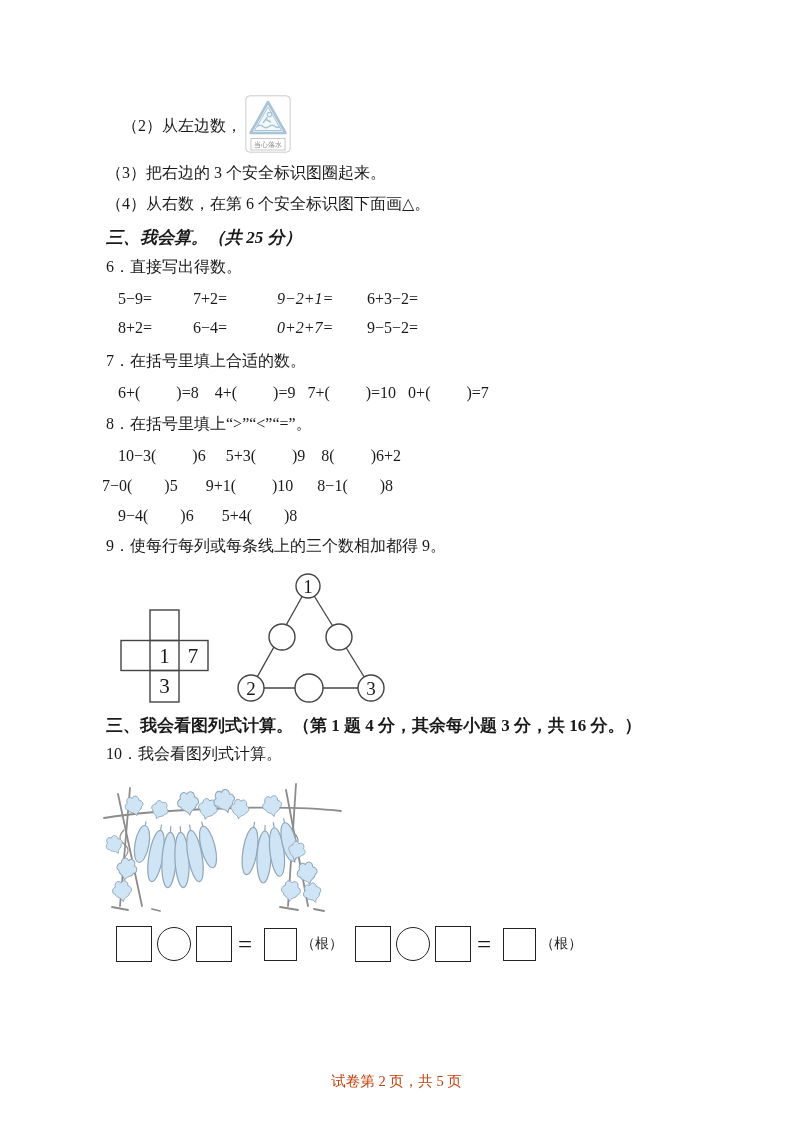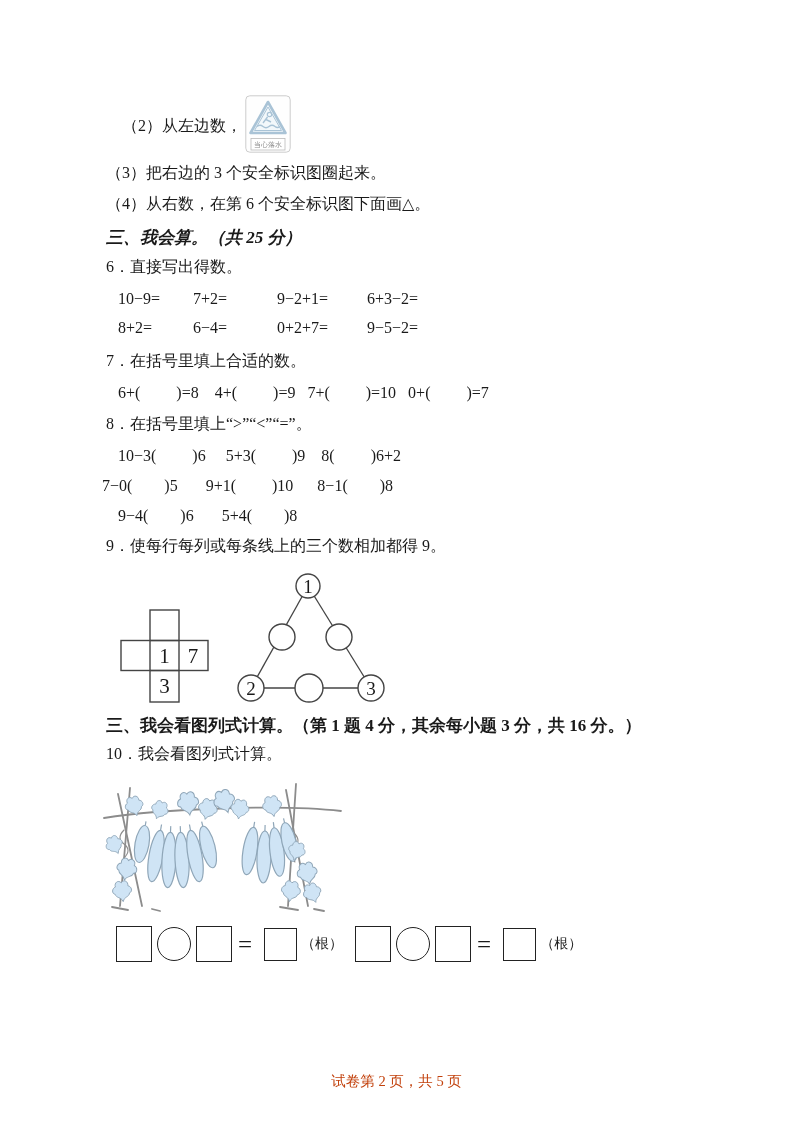--- a/index.html
+++ b/index.html
@@ -6,21 +6,21 @@
   body{
     width:793px;height:1122px;background:#ffffff;position:relative;
     font-family:"Liberation Serif","DejaVu Serif",serif;
     color:#1a1a1a;font-size:16px;overflow:hidden;
   }
   .abs{position:absolute;}
   .line{white-space:pre;}
   .sect-title{font-weight:bold;font-size:17px;}
   .inline-row{display:flex;align-items:center;}
   .q6row span{display:inline-block;}
-  .c1{width:75px;} .c2{width:84px;} .c3{width:90px;}
+  .c1{width:75px;} .c2{width:84px;} .c3{width:90px;font-style:italic;}
   .eq-row{display:flex;align-items:center;}
   .op-box{width:34px;height:34px;border:1.6px solid #222;background:#fff;}
   .op-circle{width:32px;height:32px;border:1.6px solid #222;border-radius:50%;background:#fff;margin:0 5px;}
   .ans-box{width:31px;height:31px;border:1.6px solid #222;background:#fff;margin:0 4px 0 6px;}
   .eq-sign{font-size:25px;margin:0 6px;line-height:31px;}
   .unit{font-size:14px;color:#222;margin-right:12px;}
   .footer{width:793px;text-align:center;font-size:14.5px;color:#c2410c;}
   svg text{font-family:"Liberation Serif","DejaVu Serif",serif;}
 </style>
 </head>
@@ -42,21 +42,21 @@
   </span>
 </div>
 
 <div class="abs line" style="left:106px;top:163px;">（3）把右边的 3 个安全标识图圈起来。</div>
 <div class="abs line" style="left:106px;top:194px;">（4）从右数，在第 6 个安全标识图下面画△。</div>
 
 <div class="abs sect-title" style="left:106px;top:226px;font-style:italic;">三、我会算。（共 25 分）</div>
 
 <div class="abs" style="left:106px;top:257px;">6．直接写出得数。</div>
 <div class="abs q6row" style="left:118px;top:290px;">
-  <span class="c1">10−9=</span><span class="c2">7+2=</span><span class="c3">9−2+1=</span><span>6+3−2=</span>
+  <span class="c1">5−9=</span><span class="c2">7+2=</span><span class="c3">9−2+1=</span><span>6+3−2=</span>
 </div>
 <div class="abs q6row" style="left:118px;top:319px;">
   <span class="c1">8+2=</span><span class="c2">6−4=</span><span class="c3">0+2+7=</span><span>9−5−2=</span>
 </div>
 
 <div class="abs" style="left:106px;top:351px;">7．在括号里填上合适的数。</div>
 <div class="abs line" style="left:118px;top:384px;">6+(         )=8    4+(         )=9   7+(         )=10   0+(         )=7</div>
 
 <div class="abs" style="left:106px;top:414px;">8．在括号里填上“&gt;”“&lt;”“=”。</div>
 <div class="abs line" style="left:118px;top:447px;">10−3(         )6     5+3(         )9    8(         )6+2</div>

